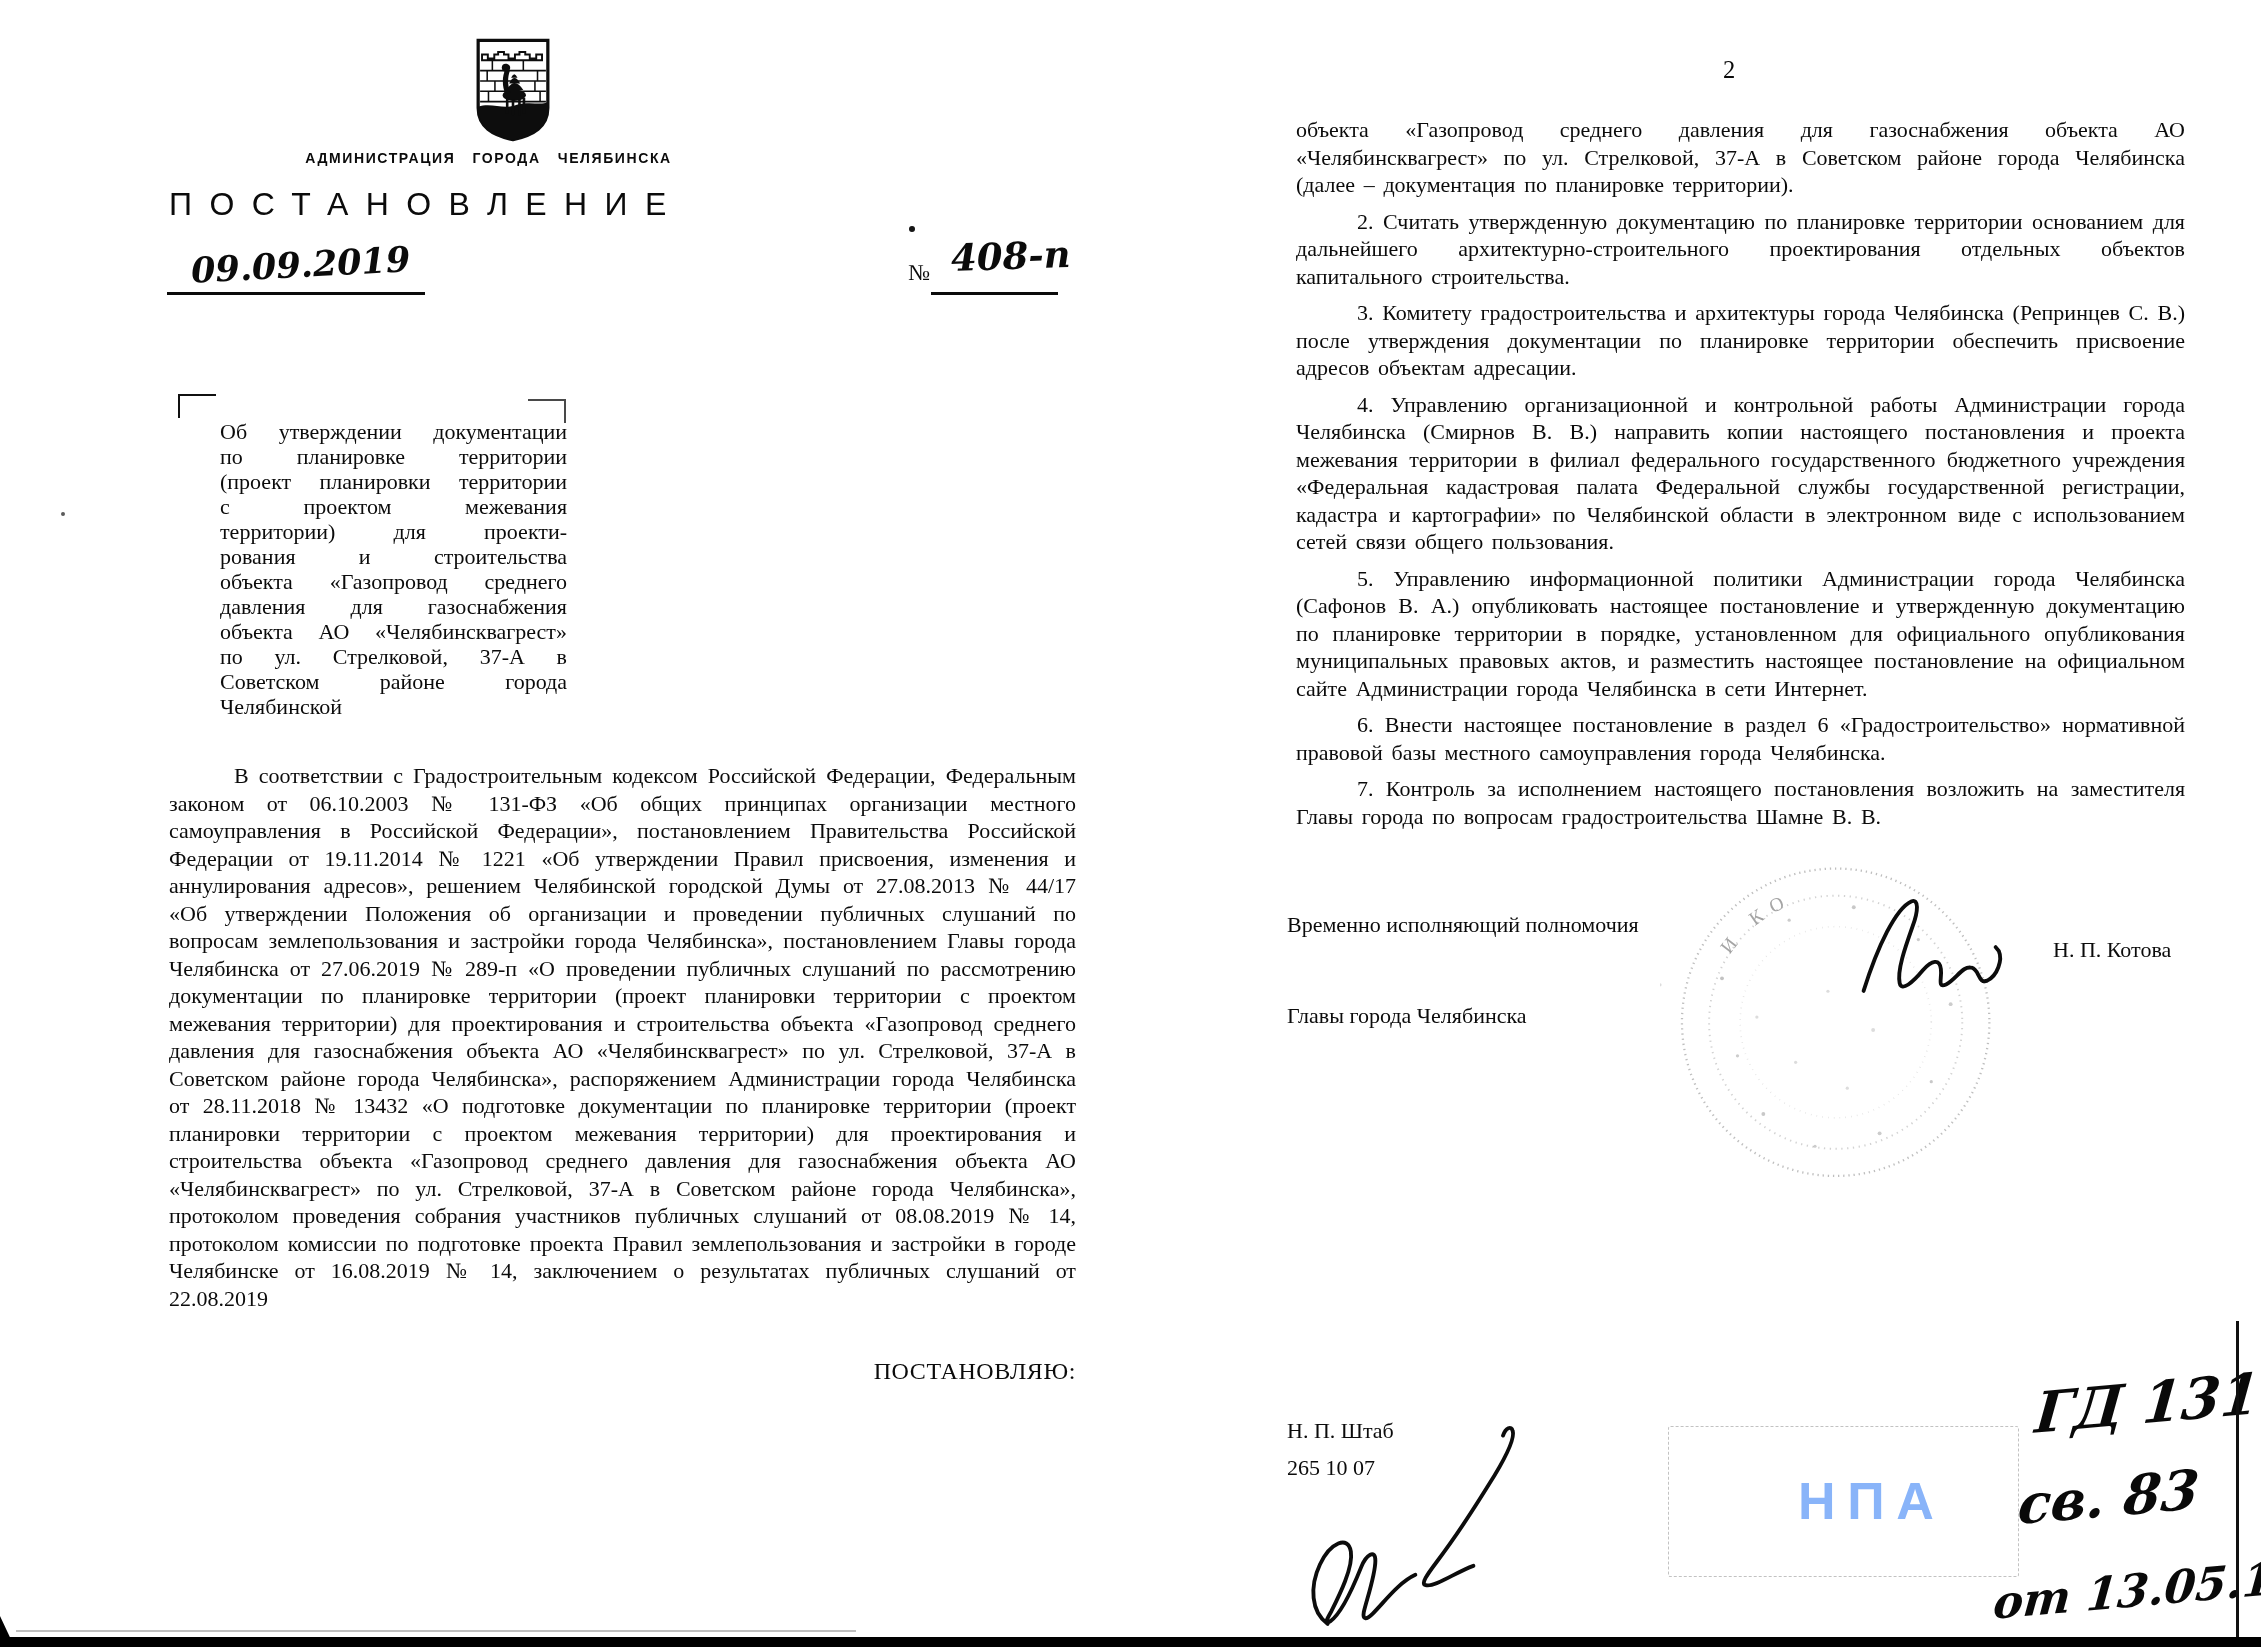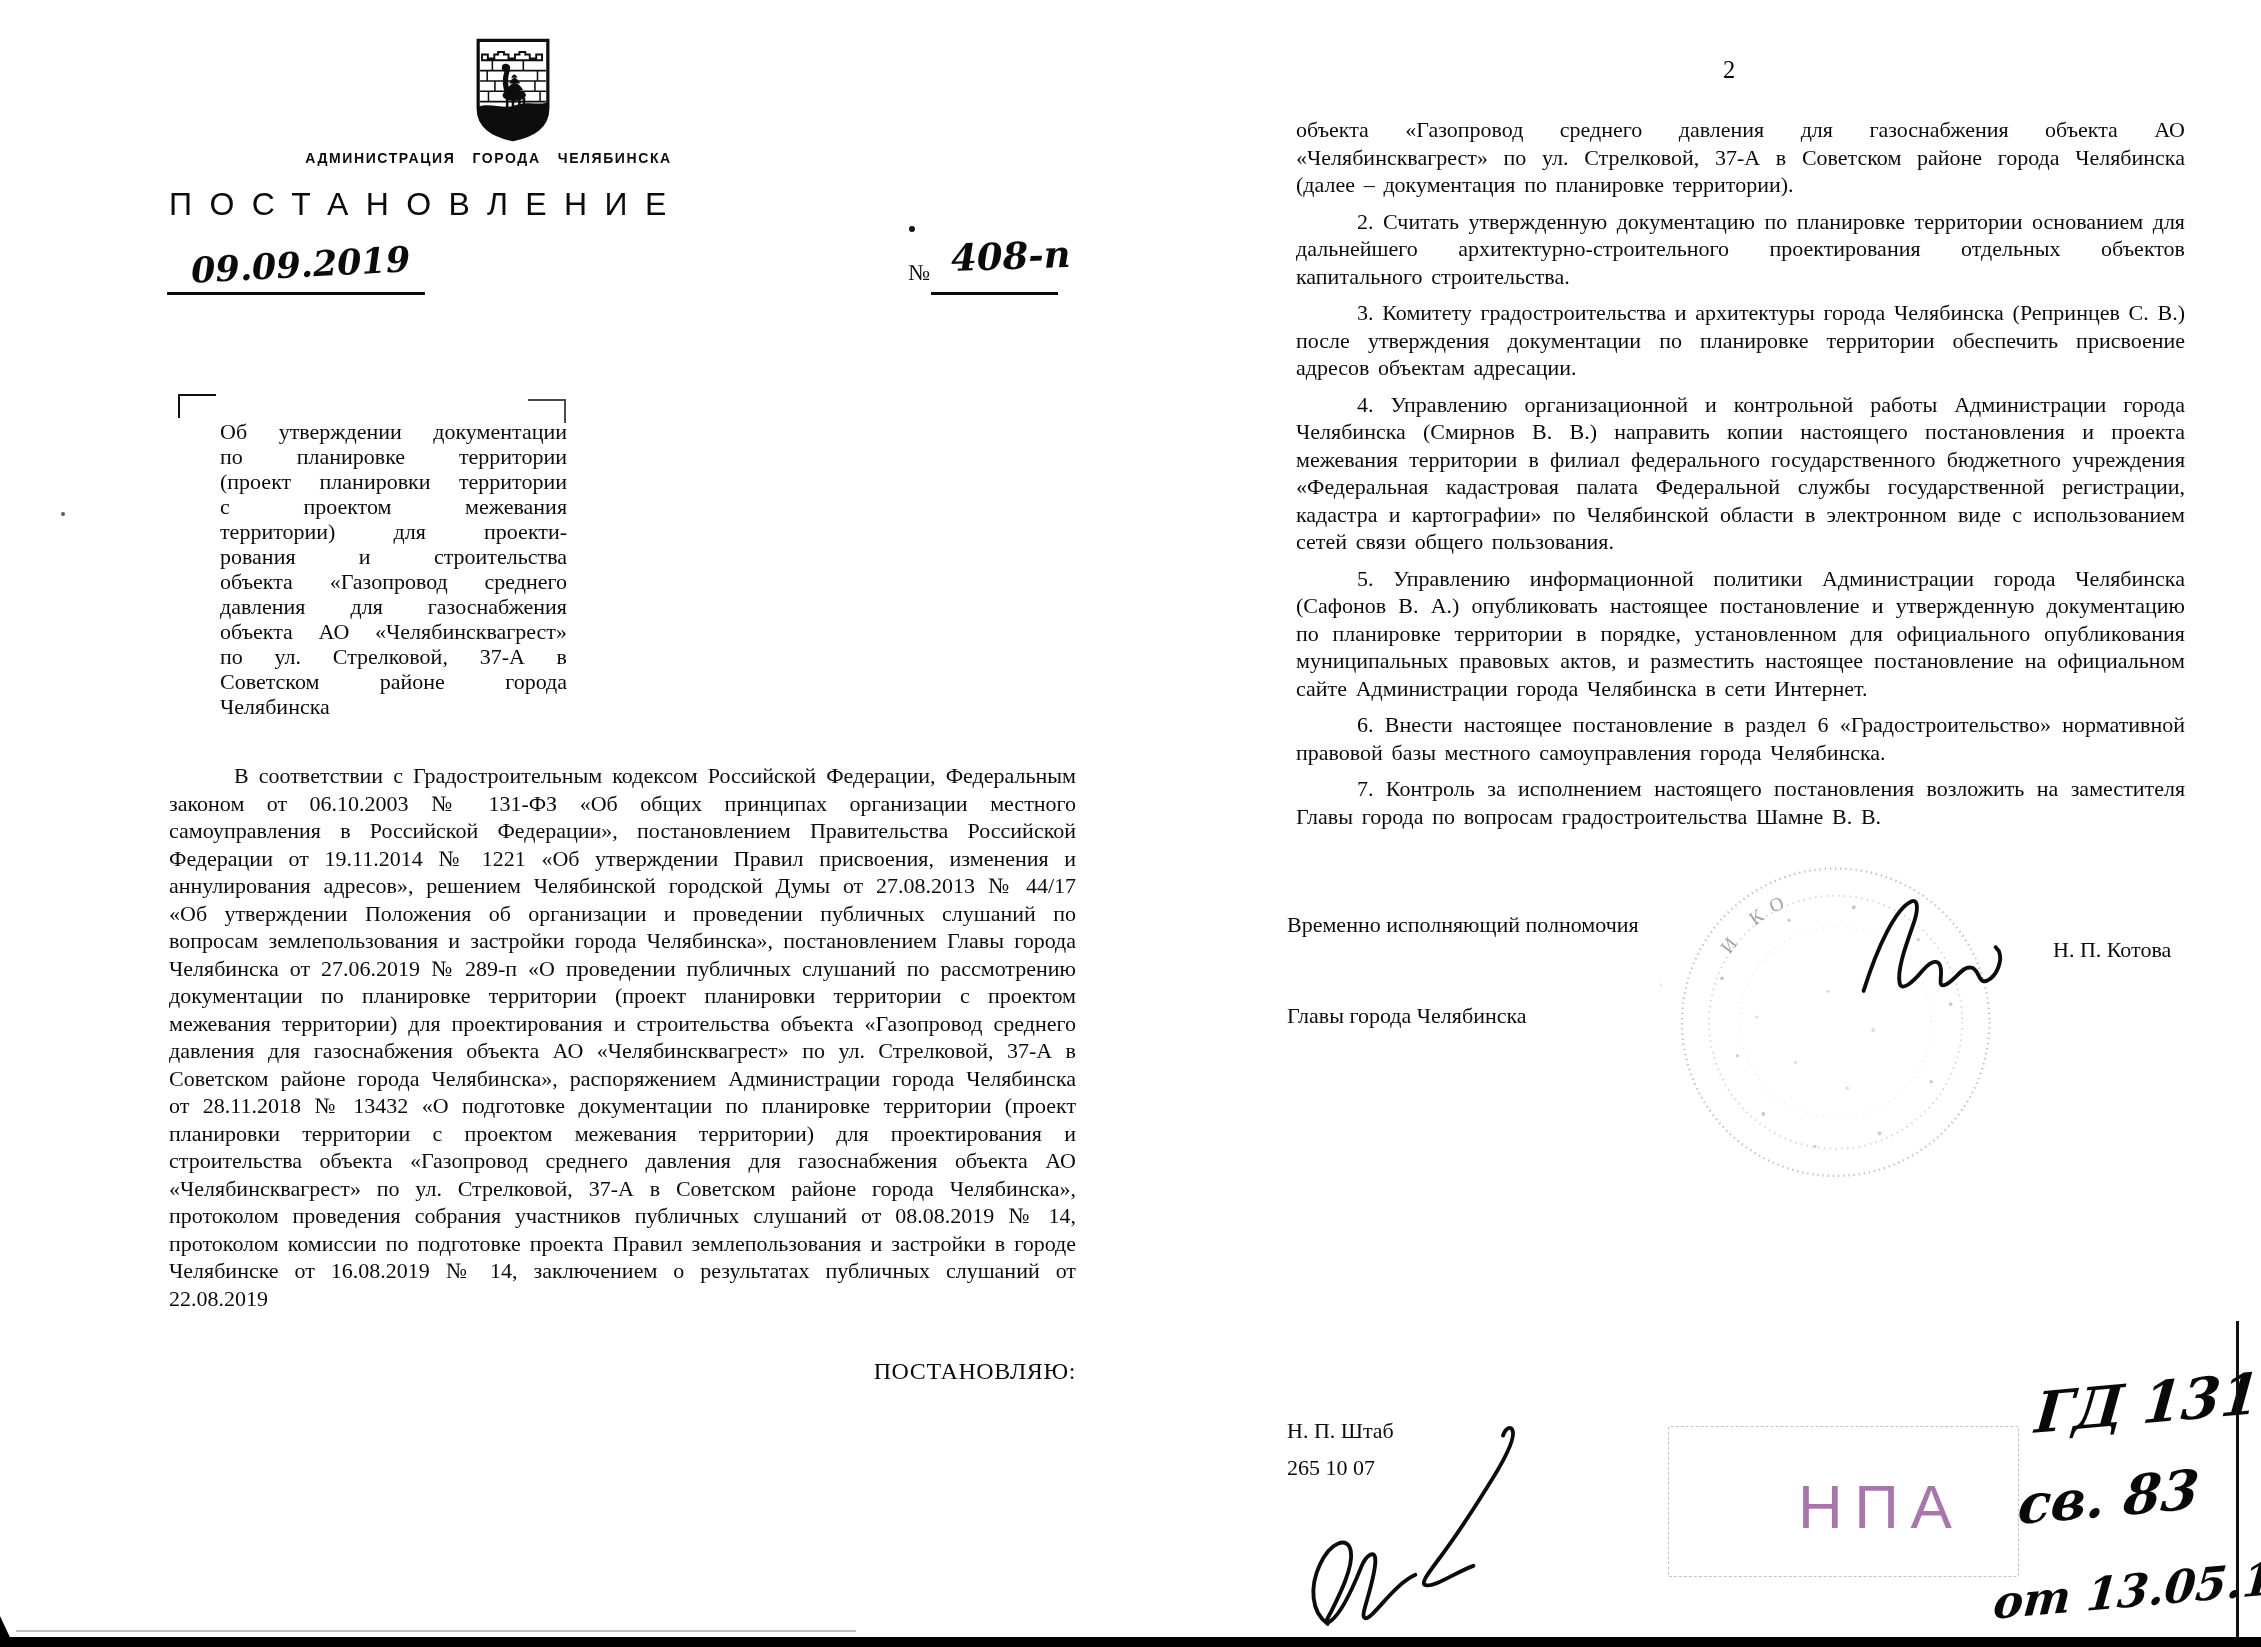--- a/index.html
+++ b/index.html
@@ -14,21 +14,21 @@
   .rule{background:#0b0b0b;height:2.6px;}
   .par{margin:9px;text-indent:61px;}
   .par-first{text-indent:0;}
   .speck{position:absolute;background:#161616;border-radius:50%;}
   .note{font-family:"DejaVu Serif",serif;font-style:italic;font-weight:700;color:#090909;
         transform:rotate(-5deg) skewX(-10deg);white-space:nowrap;}
   .bracket{position:absolute;width:36px;height:22px;}
   .bl{border-top:2.6px solid #101010;border-left:2.6px solid #101010;}
   .br{border-top:2.6px solid #2a2a2a;border-right:2.6px solid #2a2a2a;opacity:.85;}
   .stampbox{position:absolute;border:1.9px dashed #b4b4b4;opacity:.8;border-radius:2.6px;}
-  .stampbox-text{color:#701a75;font-weight:400;letter-spacing:11.6px;font-size:62px;
+  .stampbox-text{color:#3b82f6;font-weight:700;letter-spacing:11.6px;font-size:52px;
         font-family:"Liberation Sans",sans-serif;opacity:.75;filter:blur(0.6px);}
 </style>
 </head>
 <body>
 
 <div id="doc">
 
   <svg class="abs" style="left:473px;top:37px" width="80" height="106" viewBox="0 0 124 164">
     <path d="M8,5 H116 V110 C116,139 94,152 62,159 C30,152 8,139 8,110 Z" fill="#ffffff" stroke="#0d0d0d" stroke-width="5"></path>
 
@@ -88,21 +88,21 @@
     <div class="t-line">по планировке территории</div>
     <div class="t-line">(проект планировки территории</div>
     <div class="t-line">с проектом межевания</div>
     <div class="t-line">территории) для проекти-</div>
     <div class="t-line">рования и строительства</div>
     <div class="t-line">объекта «Газопровод среднего</div>
     <div class="t-line">давления для газоснабжения</div>
     <div class="t-line">объекта АО «Челябинсквагрест»</div>
     <div class="t-line">по ул. Стрелковой, 37-А в</div>
     <div class="t-line">Советском районе города</div>
-    <div class="t-line t-last">Челябинска</div>
+    <div class="t-line t-last">Челябинской</div>
   </div>
 
   <div class="abs body-text" style="left:169px;top:762px;width:907px;text-indent:65px;">В соответствии с Градостроительным кодексом Российской Федерации, Федеральным законом от 06.10.2003 № 131-ФЗ «Об общих принципах организации местного самоуправления в Российской Федерации», постановлением Правительства Российской Федерации от 19.11.2014 № 1221 «Об утверждении Правил присвоения, изменения и аннулирования адресов», решением Челябинской городской Думы от 27.08.2013 № 44/17 «Об утверждении Положения об организации и проведении публичных слушаний по вопросам землепользования и застройки города Челябинска», постановлением Главы города Челябинска от 27.06.2019 № 289-п «О проведении публичных слушаний по рассмотрению документации по планировке территории (проект планировки территории с проектом межевания территории) для проектирования и строительства объекта «Газопровод среднего давления для газоснабжения объекта АО «Челябинсквагрест» по ул. Стрелковой, 37-А в Советском районе города Челябинска», распоряжением Администрации города Челябинска от 28.11.2018 № 13432 «О подготовке документации по планировке территории (проект планировки территории с проектом межевания территории) для проектирования и строительства объекта «Газопровод среднего давления для газоснабжения объекта АО «Челябинсквагрест» по ул. Стрелковой, 37-А в Советском районе города Челябинска», протоколом проведения собрания участников публичных слушаний от 08.08.2019 № 14, протоколом комиссии по подготовке проекта Правил землепользования и застройки в городе Челябинске от 16.08.2019 № 14, заключением о результатах публичных слушаний от 22.08.2019</div>
 
   <div class="abs" style="left:169px;top:1358px;width:907px;text-align:right;font-size:24px;letter-spacing:0.6px;">ПОСТАНОВЛЯЮ:</div>
 
 
   <div class="abs" style="left:1723px;top:56px;font-size:24.5px;">2</div>
 
   <div class="abs" style="left:1287px;top:107px;width:907px;">

